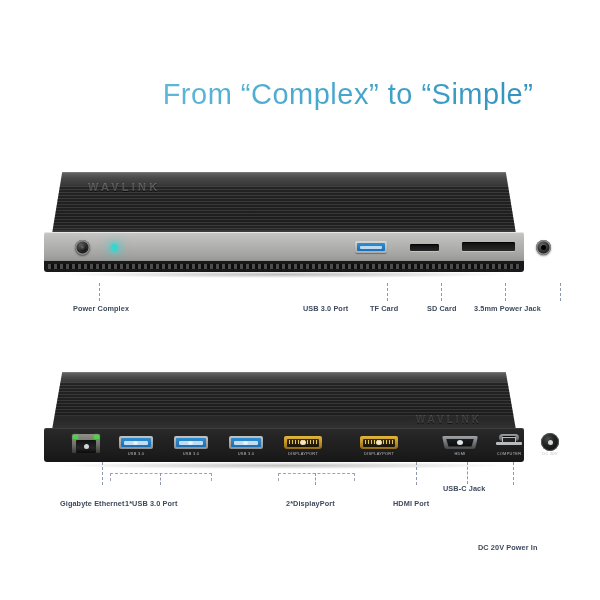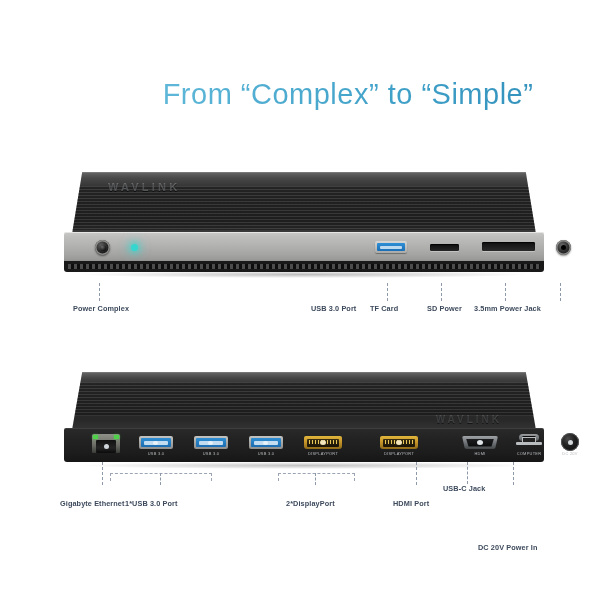--- a/index.html
+++ b/index.html
@@ -32,21 +32,21 @@
     background-clip: text;
     color: transparent;
     -webkit-text-fill-color: transparent;
     white-space: nowrap;
     padding-left: 48px;
   }
 
   
   .device {
     position: absolute;
-    left: 64px;
+    left: 44px;
     width: 480px;
   }
 
   
   #front-device { top: 172px; height: 110px; }
 
   .front-top {
     position: absolute;
     left: 8px;
     top: 0;
@@ -510,23 +510,23 @@
   <div class="front-shadow"></div>
 </div>
 
 <div class="leader" style="left:99px;  top:283px; height:18px;"></div>
 <div class="leader" style="left:387px; top:283px; height:18px;"></div>
 <div class="leader" style="left:441px; top:283px; height:18px;"></div>
 <div class="leader" style="left:505px; top:283px; height:18px;"></div>
 <div class="leader" style="left:560px; top:283px; height:18px;"></div>
 
 <div class="callout" style="left:73px; top:304px;">Power Complex</div>
-<div class="callout" style="left:311px; top:304px;">USB 3.0 Port</div>
+<div class="callout" style="left:303px; top:304px;">USB 3.0 Port</div>
 <div class="callout" style="left:370px; top:304px;">TF Card</div>
-<div class="callout" style="left:427px; top:304px;">SD Power</div>
+<div class="callout" style="left:427px; top:304px;">SD Card</div>
 <div class="callout" style="left:474px; top:304px;">3.5mm Power Jack</div>
 
 <div class="device" id="rear-device">
 
   <div class="rear-top">
     <div class="sheen"></div>
     <div class="ridges"></div>
     <div class="brand-logo-rear">WAVLINK</div>
   </div>
 

